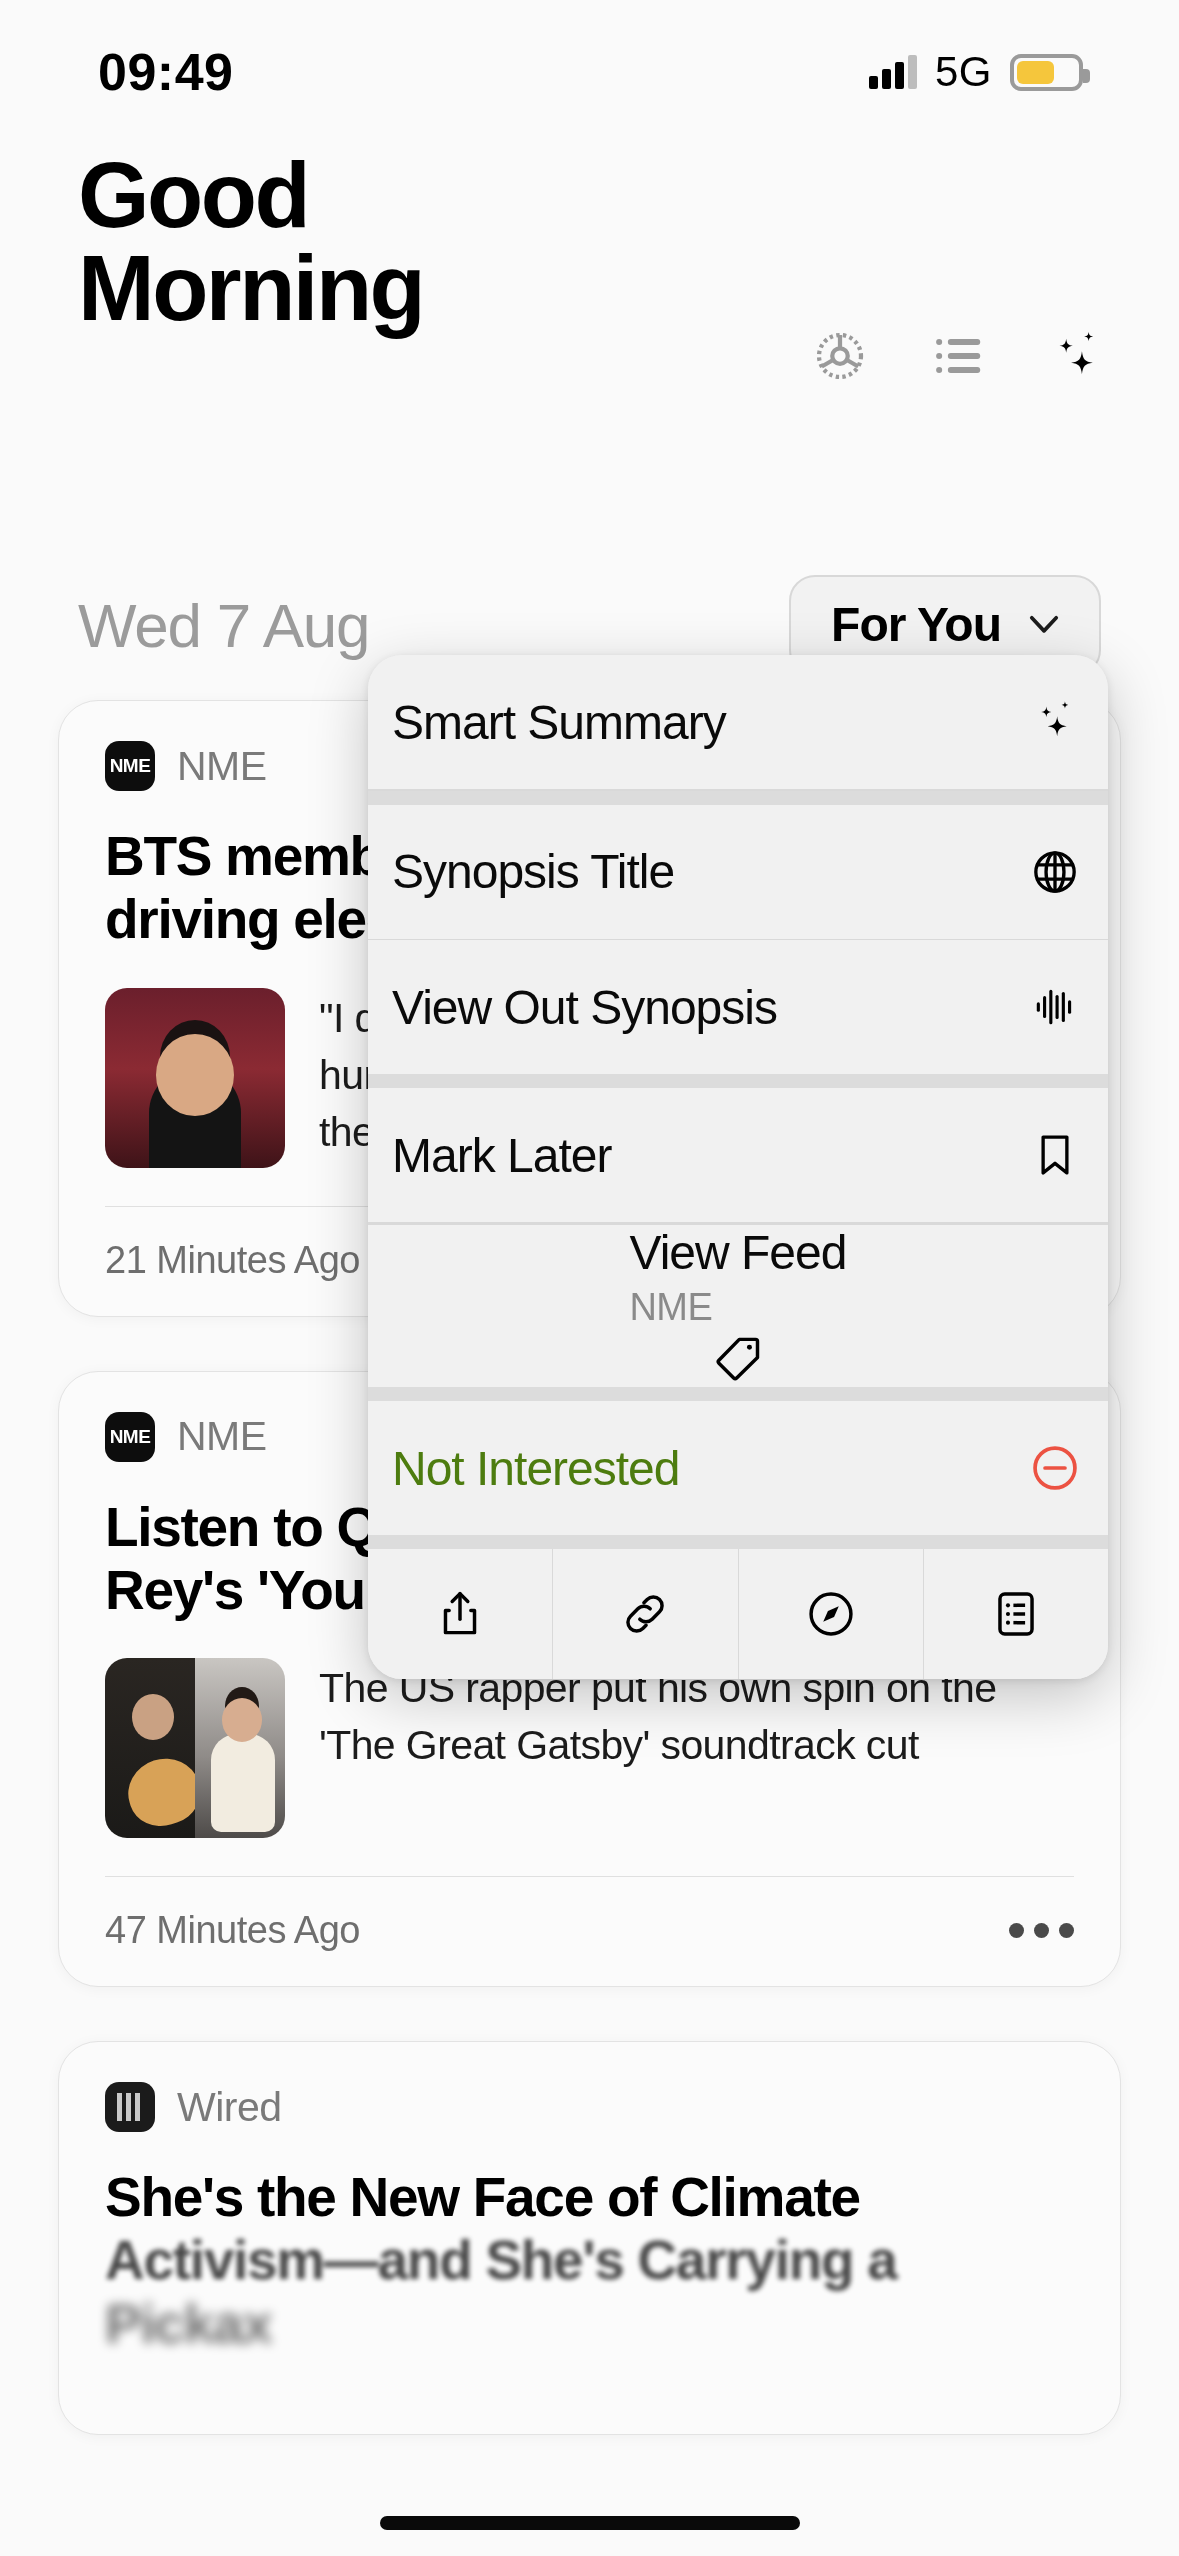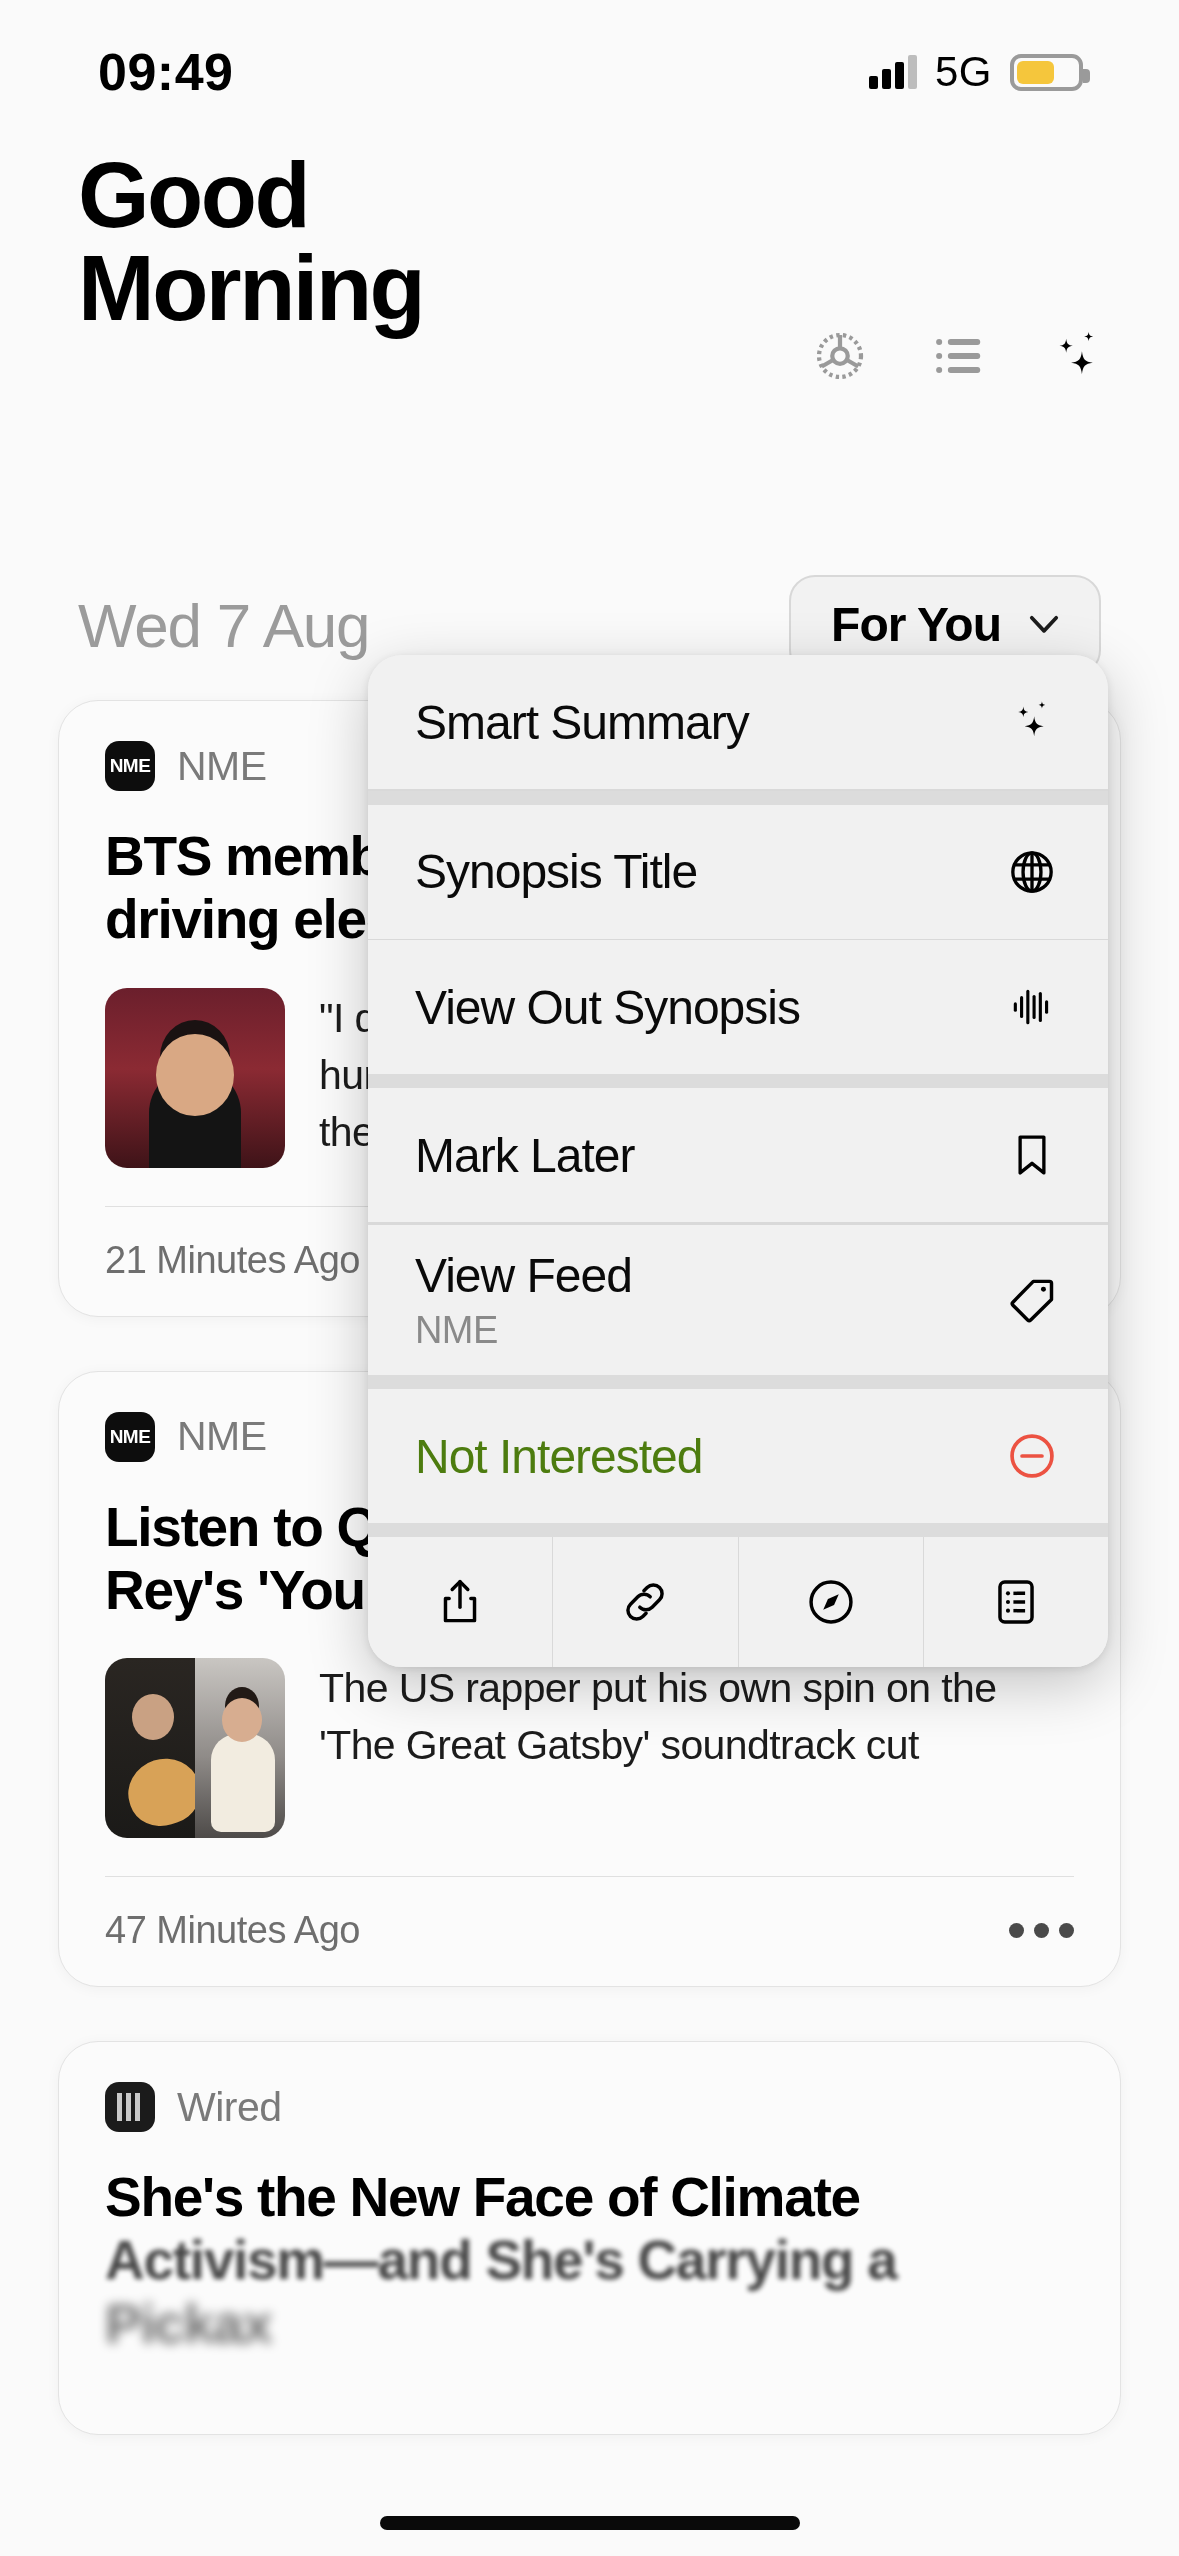--- a/index.html
+++ b/index.html
@@ -163,23 +163,23 @@
 
   
   #context-menu {
     position:absolute; top:655px; left:368px; width:740px;
     background:#f1f1f1; border-radius:34px; overflow:hidden;
     box-shadow:0 18px 60px rgba(0,0,0,0.22), 0 2px 8px rgba(0,0,0,0.10);
     z-index:40;
   }
   .menu-item {
     display:flex; align-items:center; justify-content:space-between;
-    padding:0 47px; min-height:134px; background:#f1f1f1;
-  }
-  .menu-item.has-sub { min-height:150px; }
+    padding:0 24px; min-height:134px; background:#f1f1f1;
+  }
+  .menu-item.has-sub { min-height:150px;flex-direction:column; }
   .menu-label-wrap { display:flex; flex-direction:column; gap:6px; }
   .menu-label { font-size:48px; color:#0a0a0a; letter-spacing:-1px; font-weight:400; }
   .menu-sub { font-size:38px; color:#8a8a8a; letter-spacing:-0.6px; }
   .menu-icon { width:58px; height:58px; display:flex; align-items:center; justify-content:center; flex:none; }
   .menu-sep { height:1.5px; background:#d9d9d9; margin:0; }
   .menu-group-gap { height:14px; background:#dcdcdc; }
   .danger .menu-label { color:#4d7c0f; }
 
   #menu-toolbar { display:flex; background:#f1f1f1; height:130px; }
   .tb-btn {

